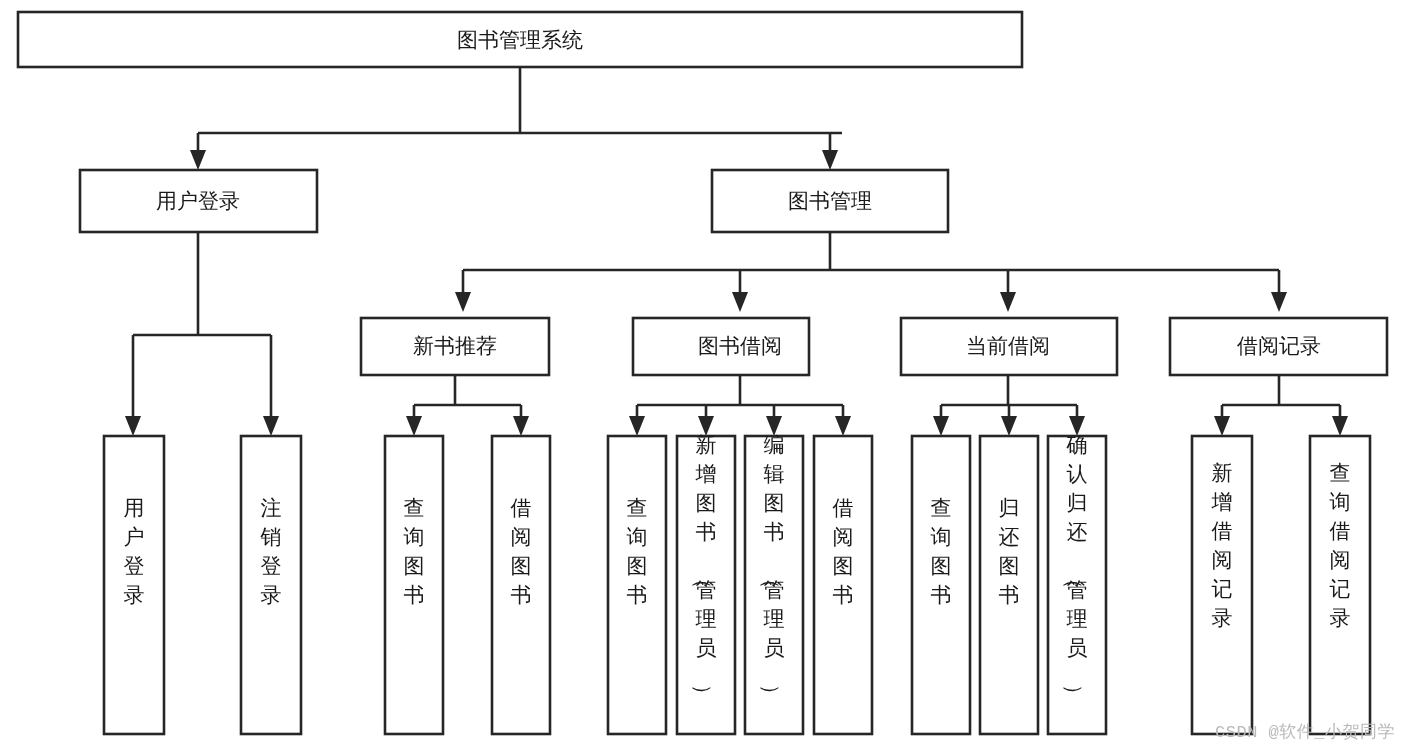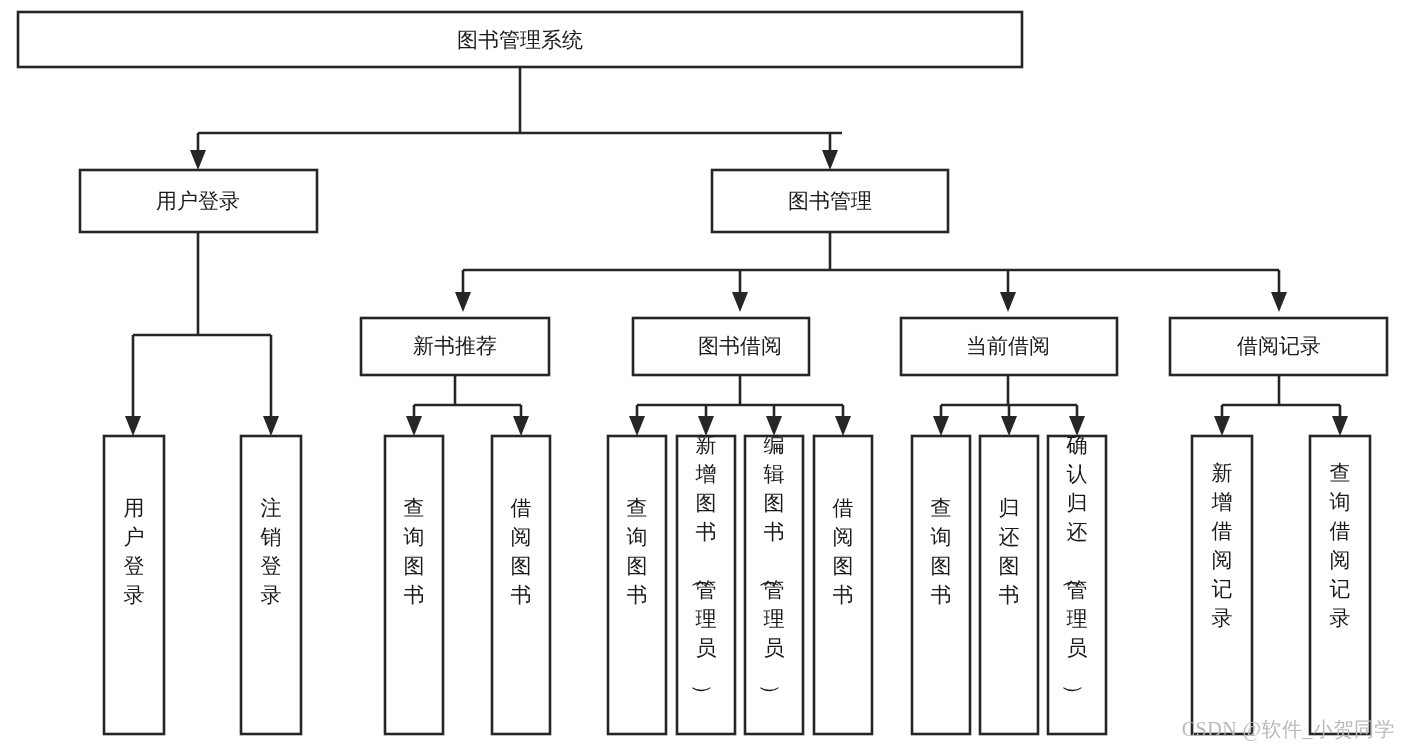--- a/index.html
+++ b/index.html
@@ -34,22 +34,22 @@
     fill:none;
   }
   .arrow-head{
     fill:#262626;
     stroke:none;
   }
   .watermark{
     position:absolute;
     right:10px;
     bottom:4px;
-    font-family:Liberation Serif, serif;
-    font-size:20px;
+    font-family:Liberation Mono, monospace;
+    font-size:17px;
     color:#b9b9b9;
     white-space:nowrap;
     letter-spacing:0.5px;
   }
 </style>
 </head>
 <body>
 
 <svg id="diagram" viewBox="0 0 1405 747" width="1405" height="747">
 

